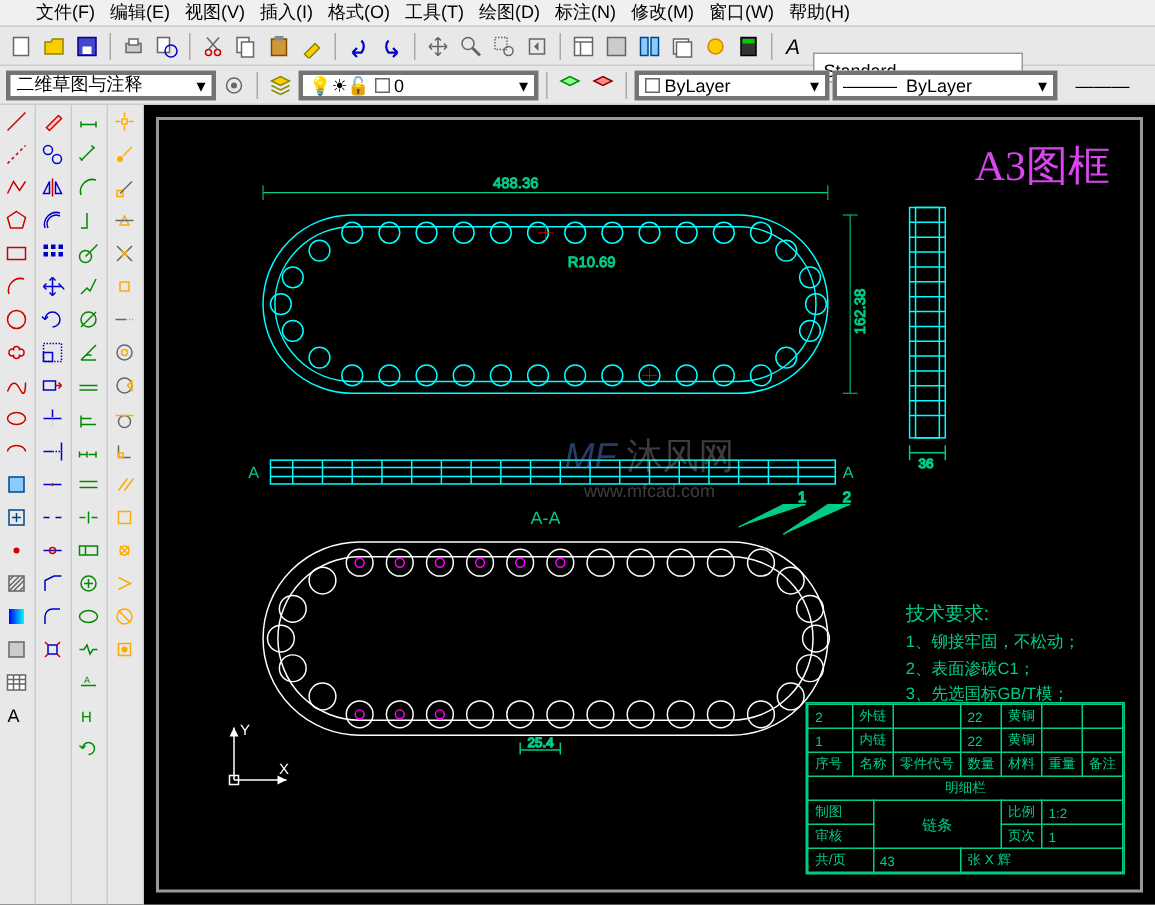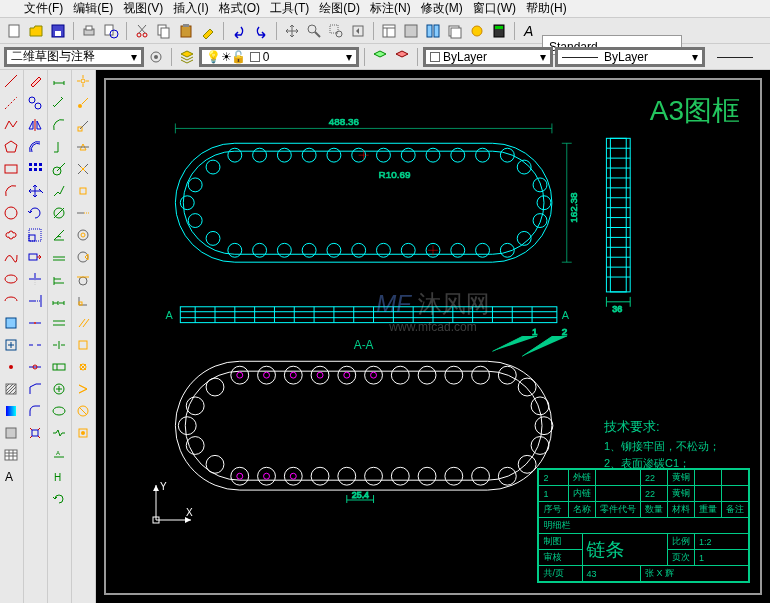--- a/index.html
+++ b/index.html
@@ -10,21 +10,21 @@
 .tbtn { width: 20px; height: 20px; border: 1px solid transparent; background: #e8e8e8; display: flex; align-items: center; justify-content: center; cursor: pointer; }
 .tbtn svg { width: 16px; height: 16px; }
 .sep { width: 1px; height: 18px; background: #aaa; margin: 0 3px; }
 .dropdown { height: 20px; border: 3px solid #737373; background: white; padding: 0 4px; display: flex; align-items: center; min-width: 100px; }
 .dropdown-arrow { margin-left: auto; }
 .workspace { display: flex; height: 533px; }
 .ltoolbar { width: 24px; background: #e8e8e8; display: flex; flex-direction: column; border-right: 1px solid #ccc; }
 .ltoolbar .tbtn { width: 22px; height: 22px; }
 .canvas-area { flex: 1; position: relative; background: black; }
 .canvas { position: absolute; top: 8px; left: 8px; right: 8px; bottom: 8px; border: 2px solid #999; }
-.drawing-title { position: absolute; top: 12px; right: 20px; color: #22c55e; font-size: 28px; font-family: Liberation Sans, sans-serif; }
+.drawing-title { position: absolute; top: 12px; right: 20px; color: #d946ef; font-size: 28px; font-family: Liberation Serif, serif; }
 .watermark { position: absolute; top: 45%; left: 50%; transform: translate(-50%, -50%); color: rgba(200,200,200,0.3); font-size: 24px; font-weight: normal; z-index: 10; }
 .watermark-sub { font-size: 12px; text-align: center; }
 .chain-svg { position: absolute; top: 0; left: 0; width: 100%; height: 100%; }
 .title-block { position: absolute; bottom: 10px; right: 10px; border: 1px solid #0c8; }
 .title-block table { border-collapse: collapse; color: #0c8; font-size: 9px; }
 .title-block td { border: 1px solid #0c8; padding: 1px 4px; }
 .tech-req { position: absolute; bottom: 120px; right: 40px; color: #0c8; font-size: 11px; line-height: 1.6; }
 .tech-req-title { font-size: 13px; }
 .ucs-icon { position: absolute; bottom: 60px; left: 40px; }
 .style-box { height: 20px; border: 1px solid #999; background: white; padding: 0 6px; display: flex; align-items: flex-end; min-width: 140px; font-family: Arial; margin-top: 29px; }
@@ -839,20 +839,21 @@
             <path d="M173 135v8M200 135v8M173 140h27"></path>
             <text x="178" y="138">25.4</text>
           </g>
         </g>
       </svg>
 
       <div class="tech-req">
         <div class="tech-req-title">技术要求:</div>
         <div>1、铆接牢固，不松动；</div>
         <div>2、表面渗碳C1；</div>
+        <div>3、先选国标GB/T模；</div>
       </div>
 
       <div class="title-block">
         <table>
           <tbody>
               <tr>
                 <td>2</td>
                 <td colspan="2">外链</td>
                 <td></td>
                 <td>22</td>
@@ -872,25 +873,25 @@
           <tr>
                 <td>序号</td>
                 <td colspan="2">名称</td>
                 <td>零件代号</td>
                 <td>数量</td>
                 <td>材料</td>
                 <td>重量</td>
                 <td>备注</td>
               </tr>
           <tr>
-                <td colspan="8" style="">明细栏</td>
+                <td colspan="8" style="text-align:center">明细栏</td>
               </tr>
           <tr>
                 <td colspan="2">制图</td>
-                <td colspan="3" rowspan="2" style="text-align:left;font-size:19px">链条</td>
+                <td colspan="3" rowspan="2" style="text-align:center;font-size:10px">链条</td>
                 <td>比例</td>
                 <td colspan="2">1:2</td>
               </tr>
           <tr>
                 <td colspan="2">审核</td>
                 <td>页次</td>
                 <td colspan="2">1</td>
               </tr>
           <tr>
                 <td colspan="2">共/页</td>

